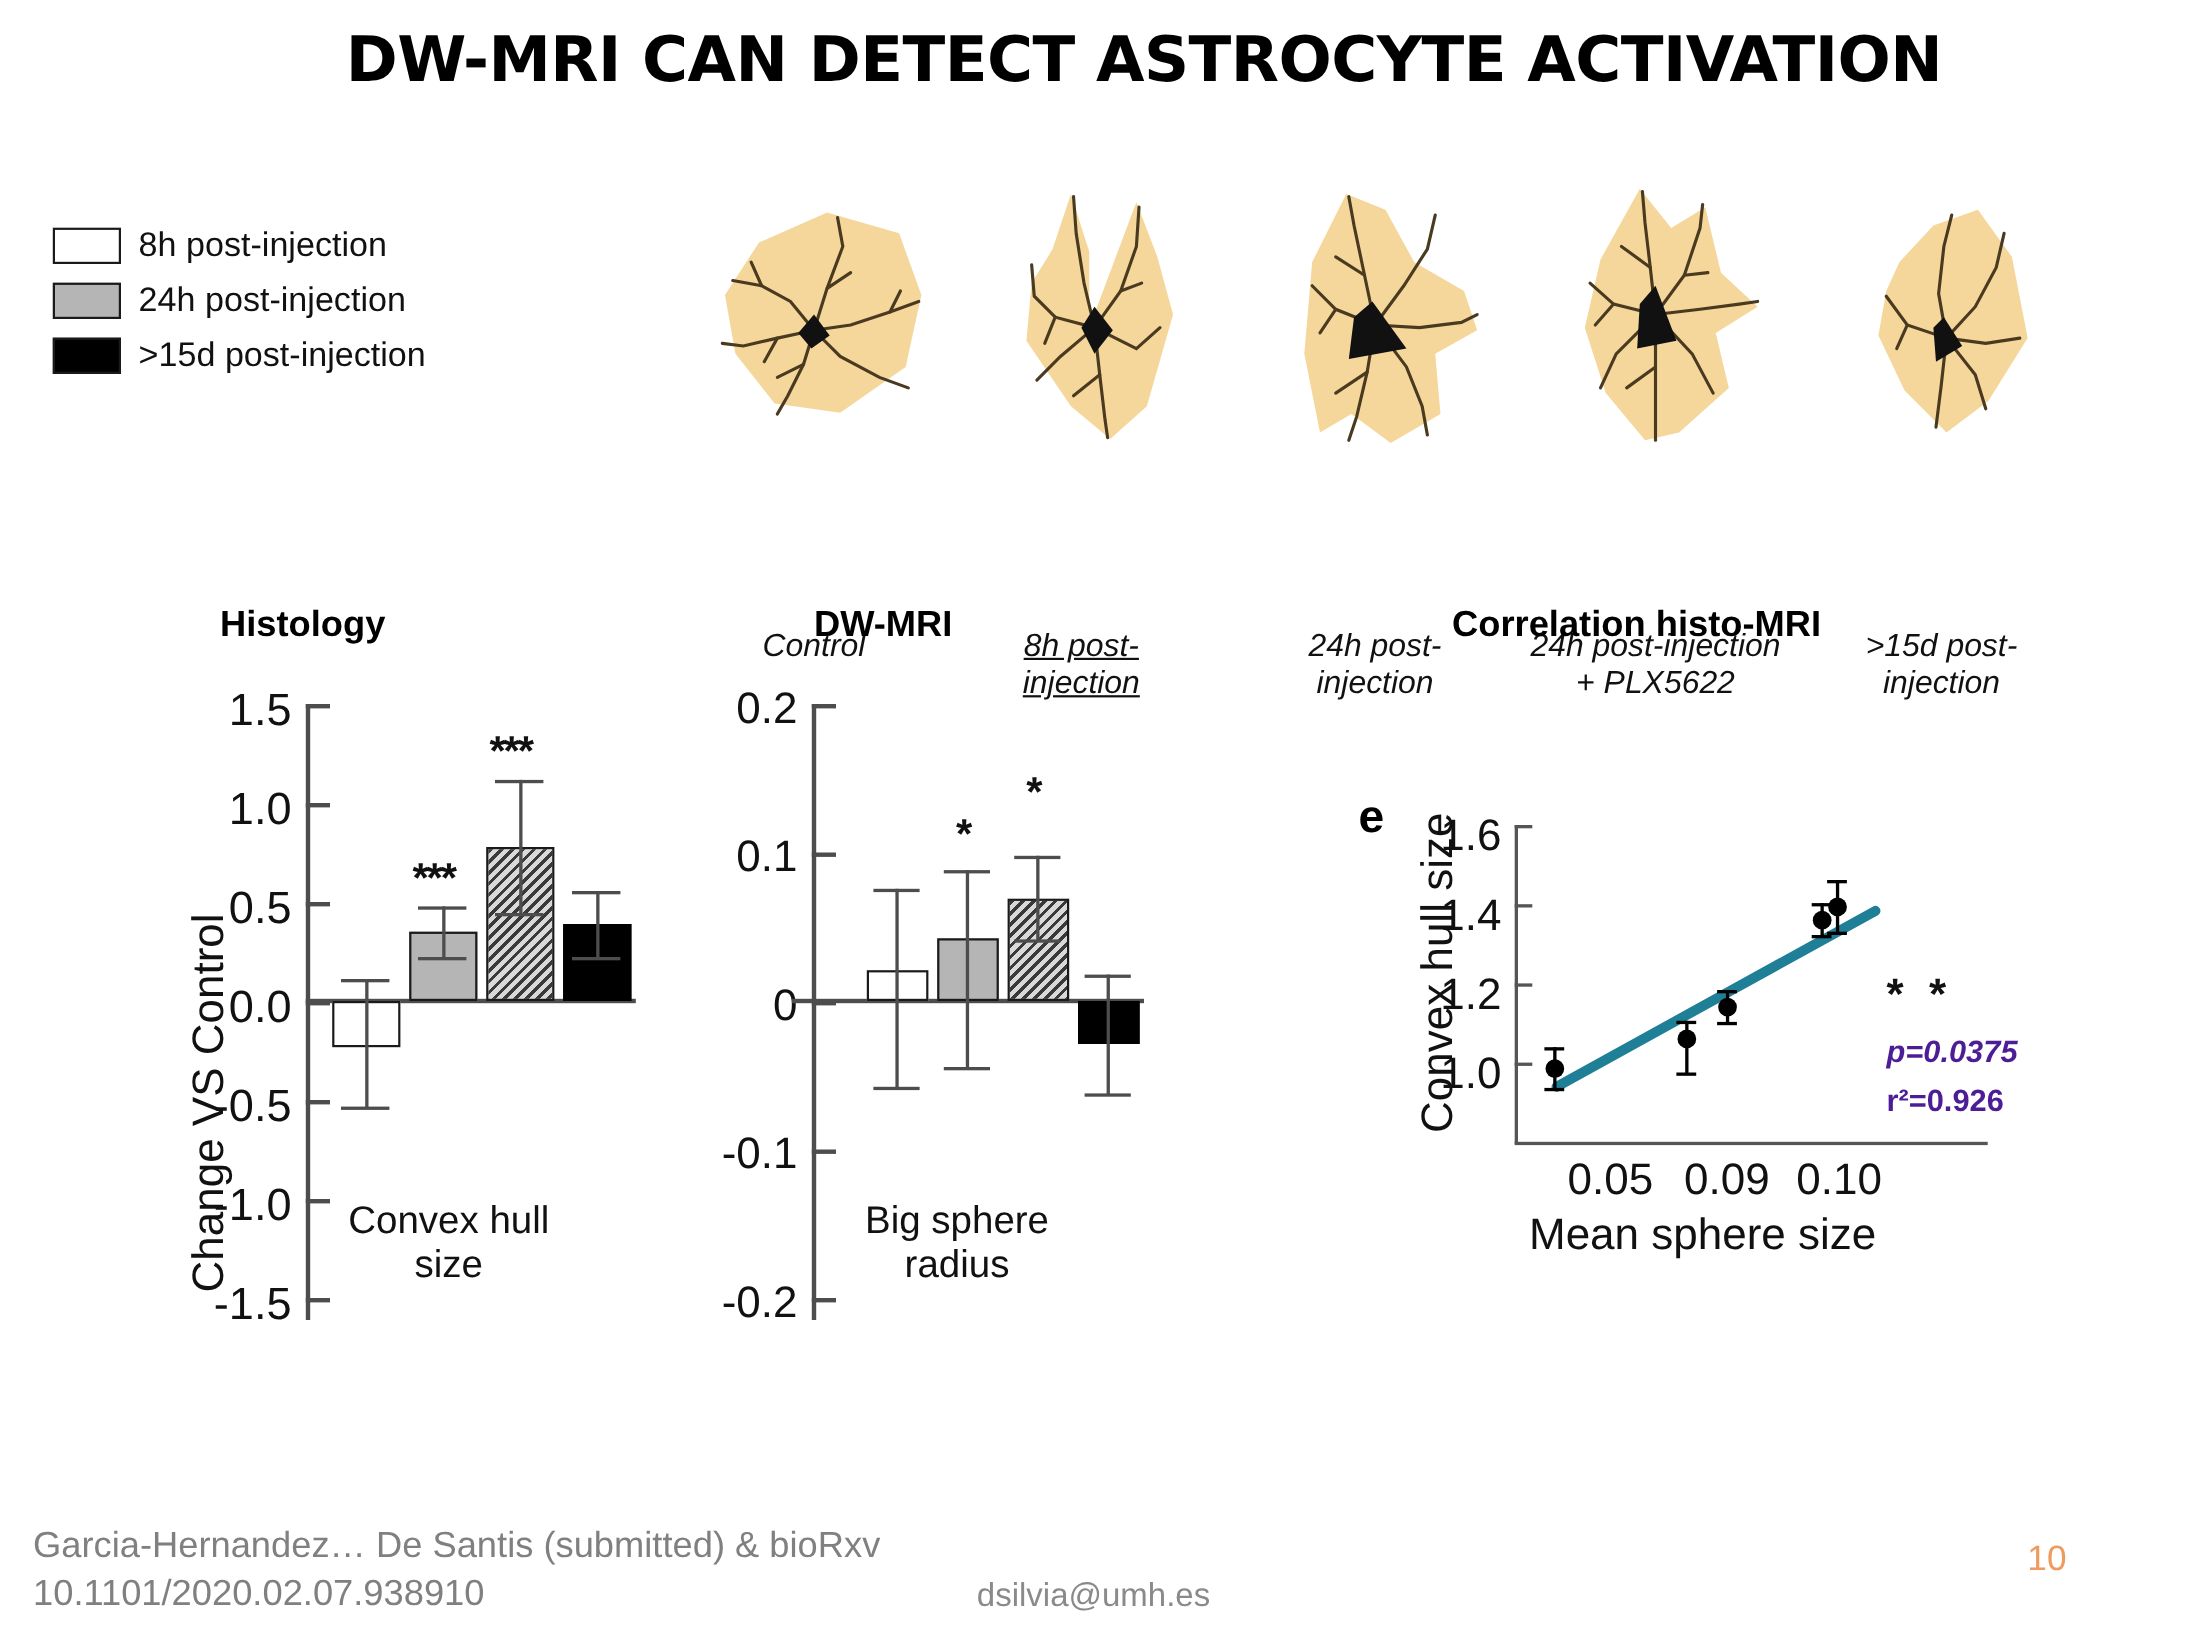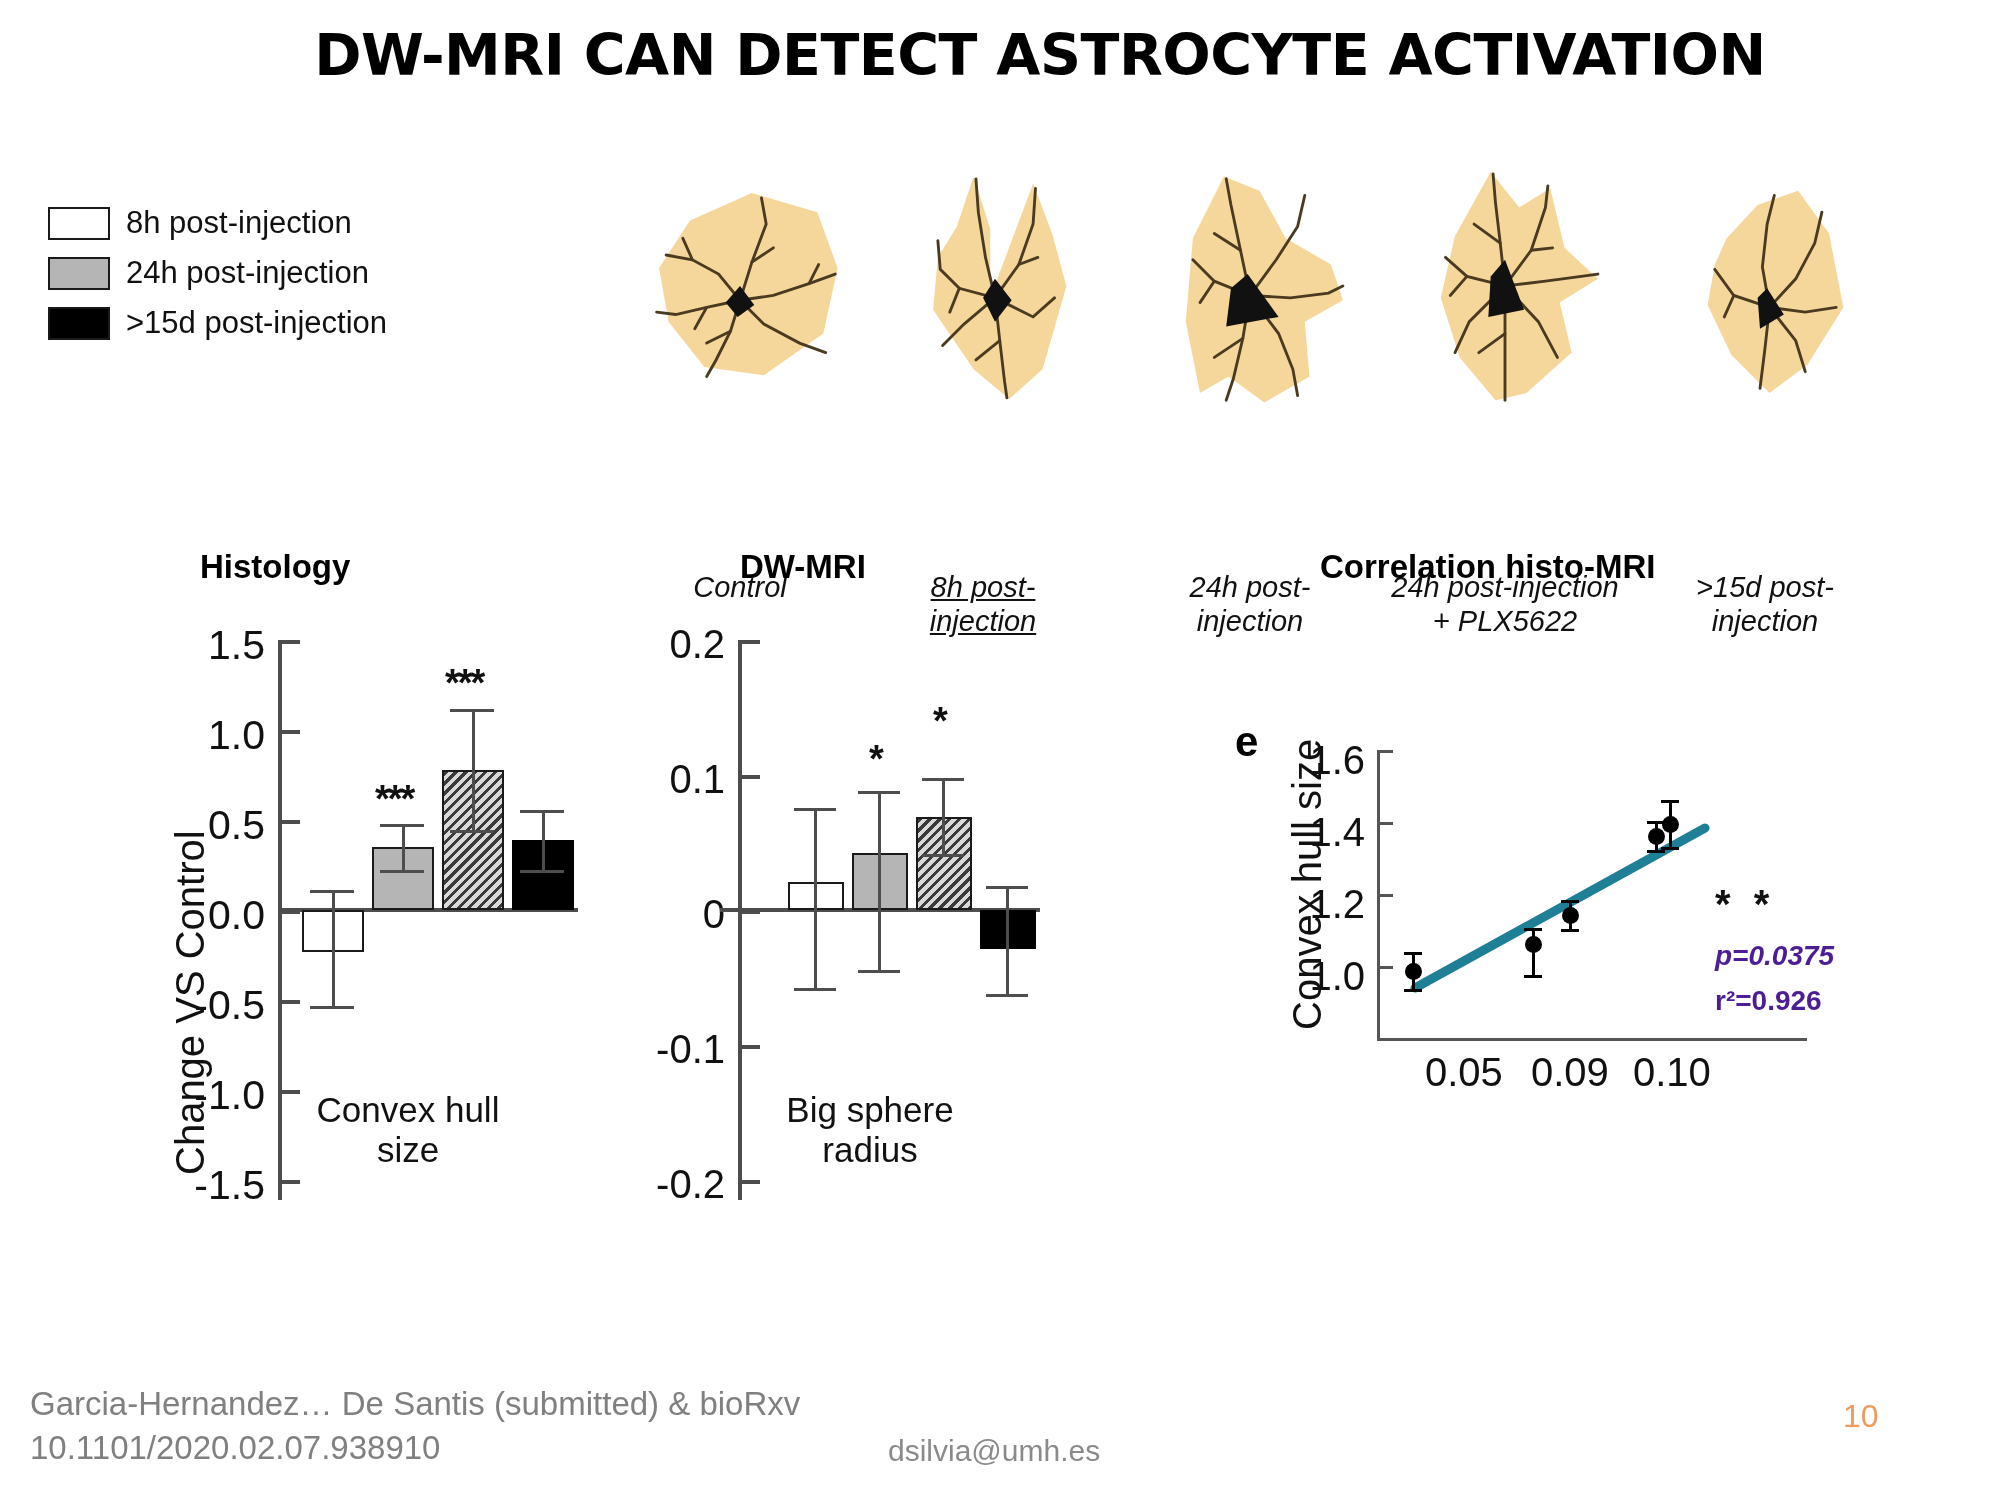--- a/index.html
+++ b/index.html
@@ -349,20 +349,21 @@
     <div class="sc-dot" style="left:427px;top:116px;"></div>
 
     <div id="sc-stars" style="left:480px;top:182px;">* *</div>
     <div class="sc-stat" style="left:480px;top:240px;font-style:italic;">p=0.0375</div>
     <div class="sc-stat" style="left:480px;top:285px;">r²=0.926</div>
 
     <div class="sc-tick" style="left:190px;top:350px;">0.05</div>
     <div class="sc-tick" style="left:296px;top:350px;">0.09</div>
     <div class="sc-tick" style="left:398px;top:350px;">0.10</div>
 
+    <div id="sc-xlab" style="left:155px;top:400px;">Mean sphere size</div>
   </div>
 
   <div id="footer">
     <div>Garcia-Hernandez… De Santis (submitted) &amp; bioRxv</div>
     <div>10.1101/2020.02.07.938910</div>
   </div>
   <div id="email">dsilvia@umh.es</div>
   <div id="pagenum">10</div>
 
 </div>

